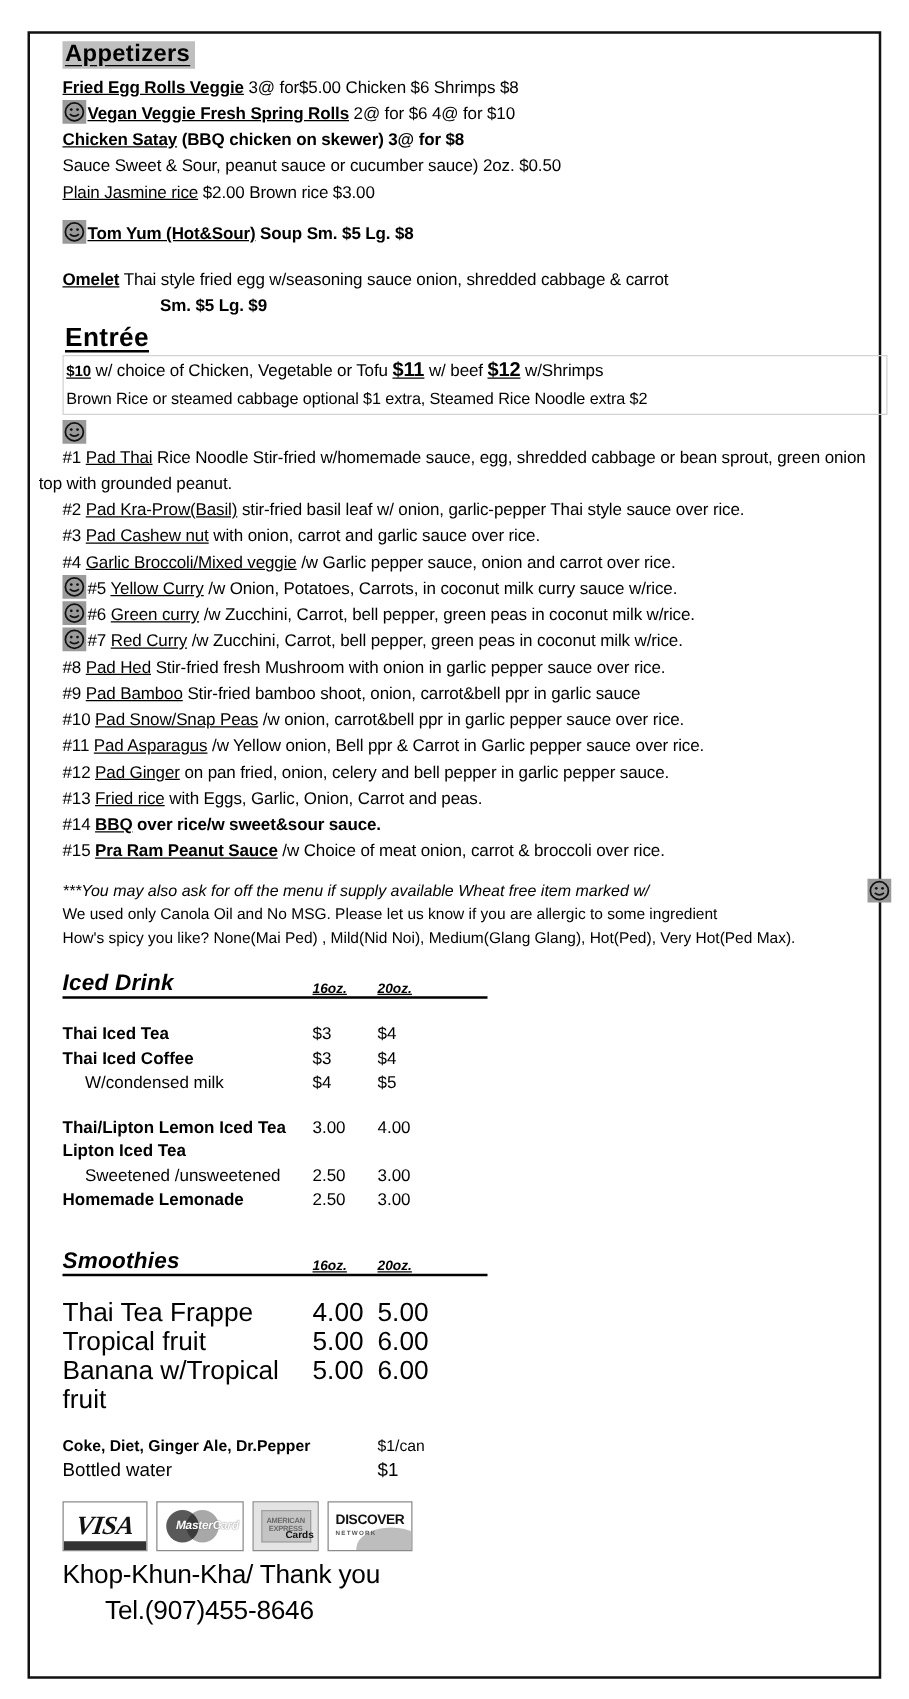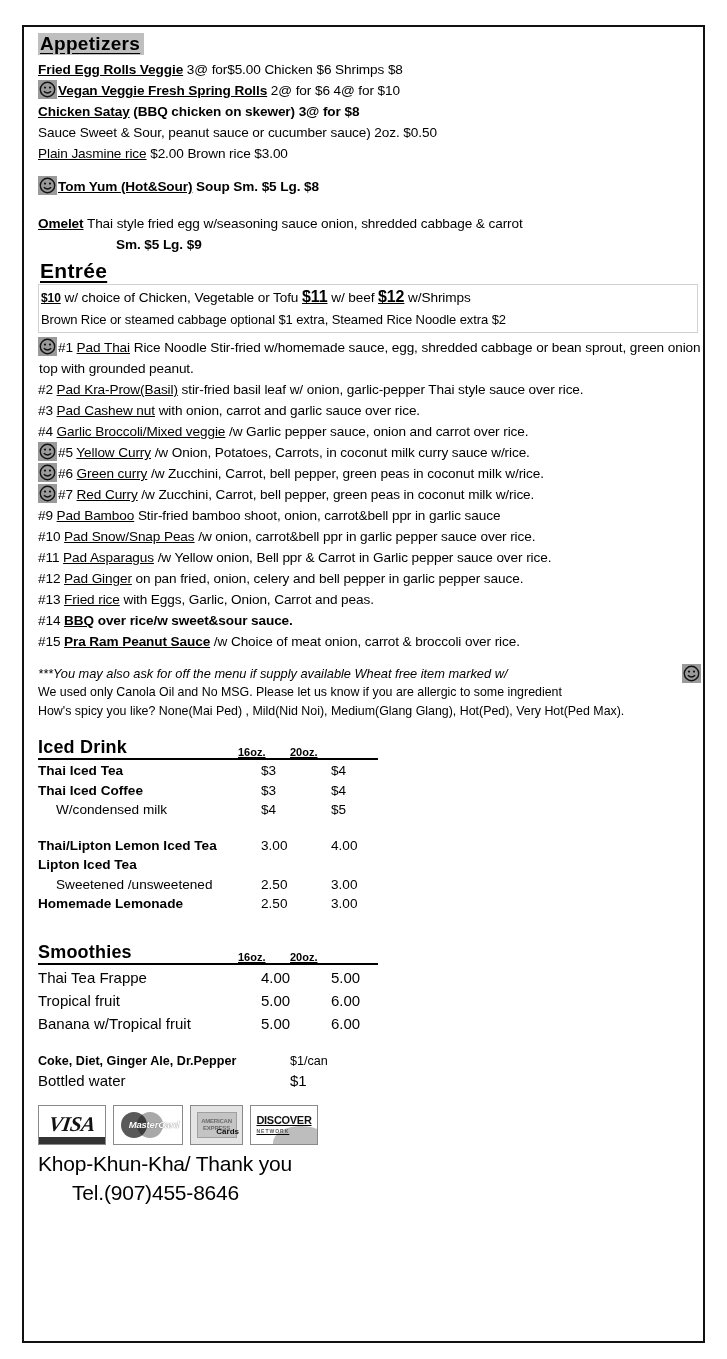--- a/index.html
+++ b/index.html
@@ -19,32 +19,32 @@
   .menu-border {
     position: absolute;
     left: 22px; top: 25px;
     width: 683px; height: 1318px;
     border: 2px solid #111;
     background: #fff;
   }
 
   .menu-inner {
     position: absolute;
-    left: 14px; top: 6px;
+    left: 26px; top: 6px;
     width: 664px;
   }
 
   
   .line {
     font-size: 13.6px;
     line-height: 21px;
     white-space: nowrap;
     letter-spacing: -0.1px;
   }
-  .line.wrap { white-space: normal; }
+  .line.wrap { white-space: normal; flex-direction: column; }
 
   .bold { font-weight: bold; }
   .u { text-decoration: underline; text-underline-offset: 1px; }
 
   
   .sec-head {
     display: inline-block;
     font-size: 19px;
     font-weight: bold;
     letter-spacing: 0.3px;
@@ -81,45 +81,45 @@
     width: 660px;
   }
 
   
   .drinks { width: 340px; }
   .drinks .dhead {
     display: flex;
     align-items: flex-end;
     border-bottom: 2px solid #000;
     padding-bottom: 0px;
-    margin-bottom: 1px;
+    margin-bottom: 18px;
+    font-style: italic;
   }
   .drinks .dhead .dtitle {
     font-size: 18px; font-weight: bold;
     flex: 0 0 200px;
     letter-spacing: 0.2px;
   }
   .drinks .dhead .dcol {
     font-size: 11px; font-weight: bold;
     width: 52px; text-align: left;
   }
   .drinks .drow {
     display: flex;
     font-size: 13.6px;
     line-height: 19.5px;
-    gap: 23px;
   }
   .drinks .drow .dname { flex: 0 0 200px; }
   .drinks .drow .dprice { width: 52px; text-align: left; }
   .drinks .drow.b .dname { font-weight: bold; }
   .drinks .drow.ind .dname { padding-left: 18px; }
 
   .smooth .dhead .dtitle { flex: 0 0 200px; }
   .smooth .drow .dname { flex: 0 0 200px; }
-  .smooth .drow { font-size: 15px; line-height: 23px; }
+  .smooth .drow { font-size: 21px; line-height: 23px; }
   .smooth .dhead .dcol { width: 52px; }
 
   .sodas { width: 340px; margin-top: 16px; }
   .sodas .drow { display: flex; font-size: 12.6px; line-height: 20px; }
   .sodas .drow .dname { flex: 0 0 252px; }
   .sodas .drow.b .dname { font-weight: bold; }
   .sodas .drow .dprice { width: 70px; }
   .sodas .drow.big { font-size: 15px; }
 
   
@@ -146,21 +146,21 @@
     background: #fff;
     display: flex;
     align-items: center;
     justify-content: center;
     overflow: hidden;
     position: relative;
   }
   .card-visa { width: 68px; background: #fff; }
   .card-mc { width: 70px; }
   .card-amex { width: 53px; }
-  .card-disc { width: 68px; text-decoration: underline; }
+  .card-disc { width: 68px; }
 
   .visa-txt {
     font-family: "Liberation Serif", serif;
     font-style: italic;
     font-weight: bold;
     font-size: 21px;
     letter-spacing: -0.5px;
     color: #111;
     line-height: 1;
     transform: skewX(-8deg);
@@ -410,20 +410,25 @@
           </svg>
         </span>
         <span class="txt">
           <span>#7</span>
           <span class="u">Red Curry</span>
           <span>/w Zucchini, Carrot, bell pepper, green peas in coconut milk w/rice.</span>
         </span>
       </div>
 
       
+      <div class="line">
+        <span>#8</span>
+        <span class="u">Pad Hed</span>
+        <span>Stir-fried fresh Mushroom with onion in garlic pepper sauce over rice.</span>
+      </div>
       <div class="line">
         <span>#9</span>
         <span class="u">Pad Bamboo</span>
         <span>Stir-fried bamboo shoot, onion, carrot&amp;bell ppr in garlic sauce</span>
       </div>
       <div class="line">
         <span>#10</span>
         <span class="u">Pad Snow/Snap Peas</span>
         <span>/w onion, carrot&amp;bell ppr in garlic pepper sauce over rice.</span>
       </div>

